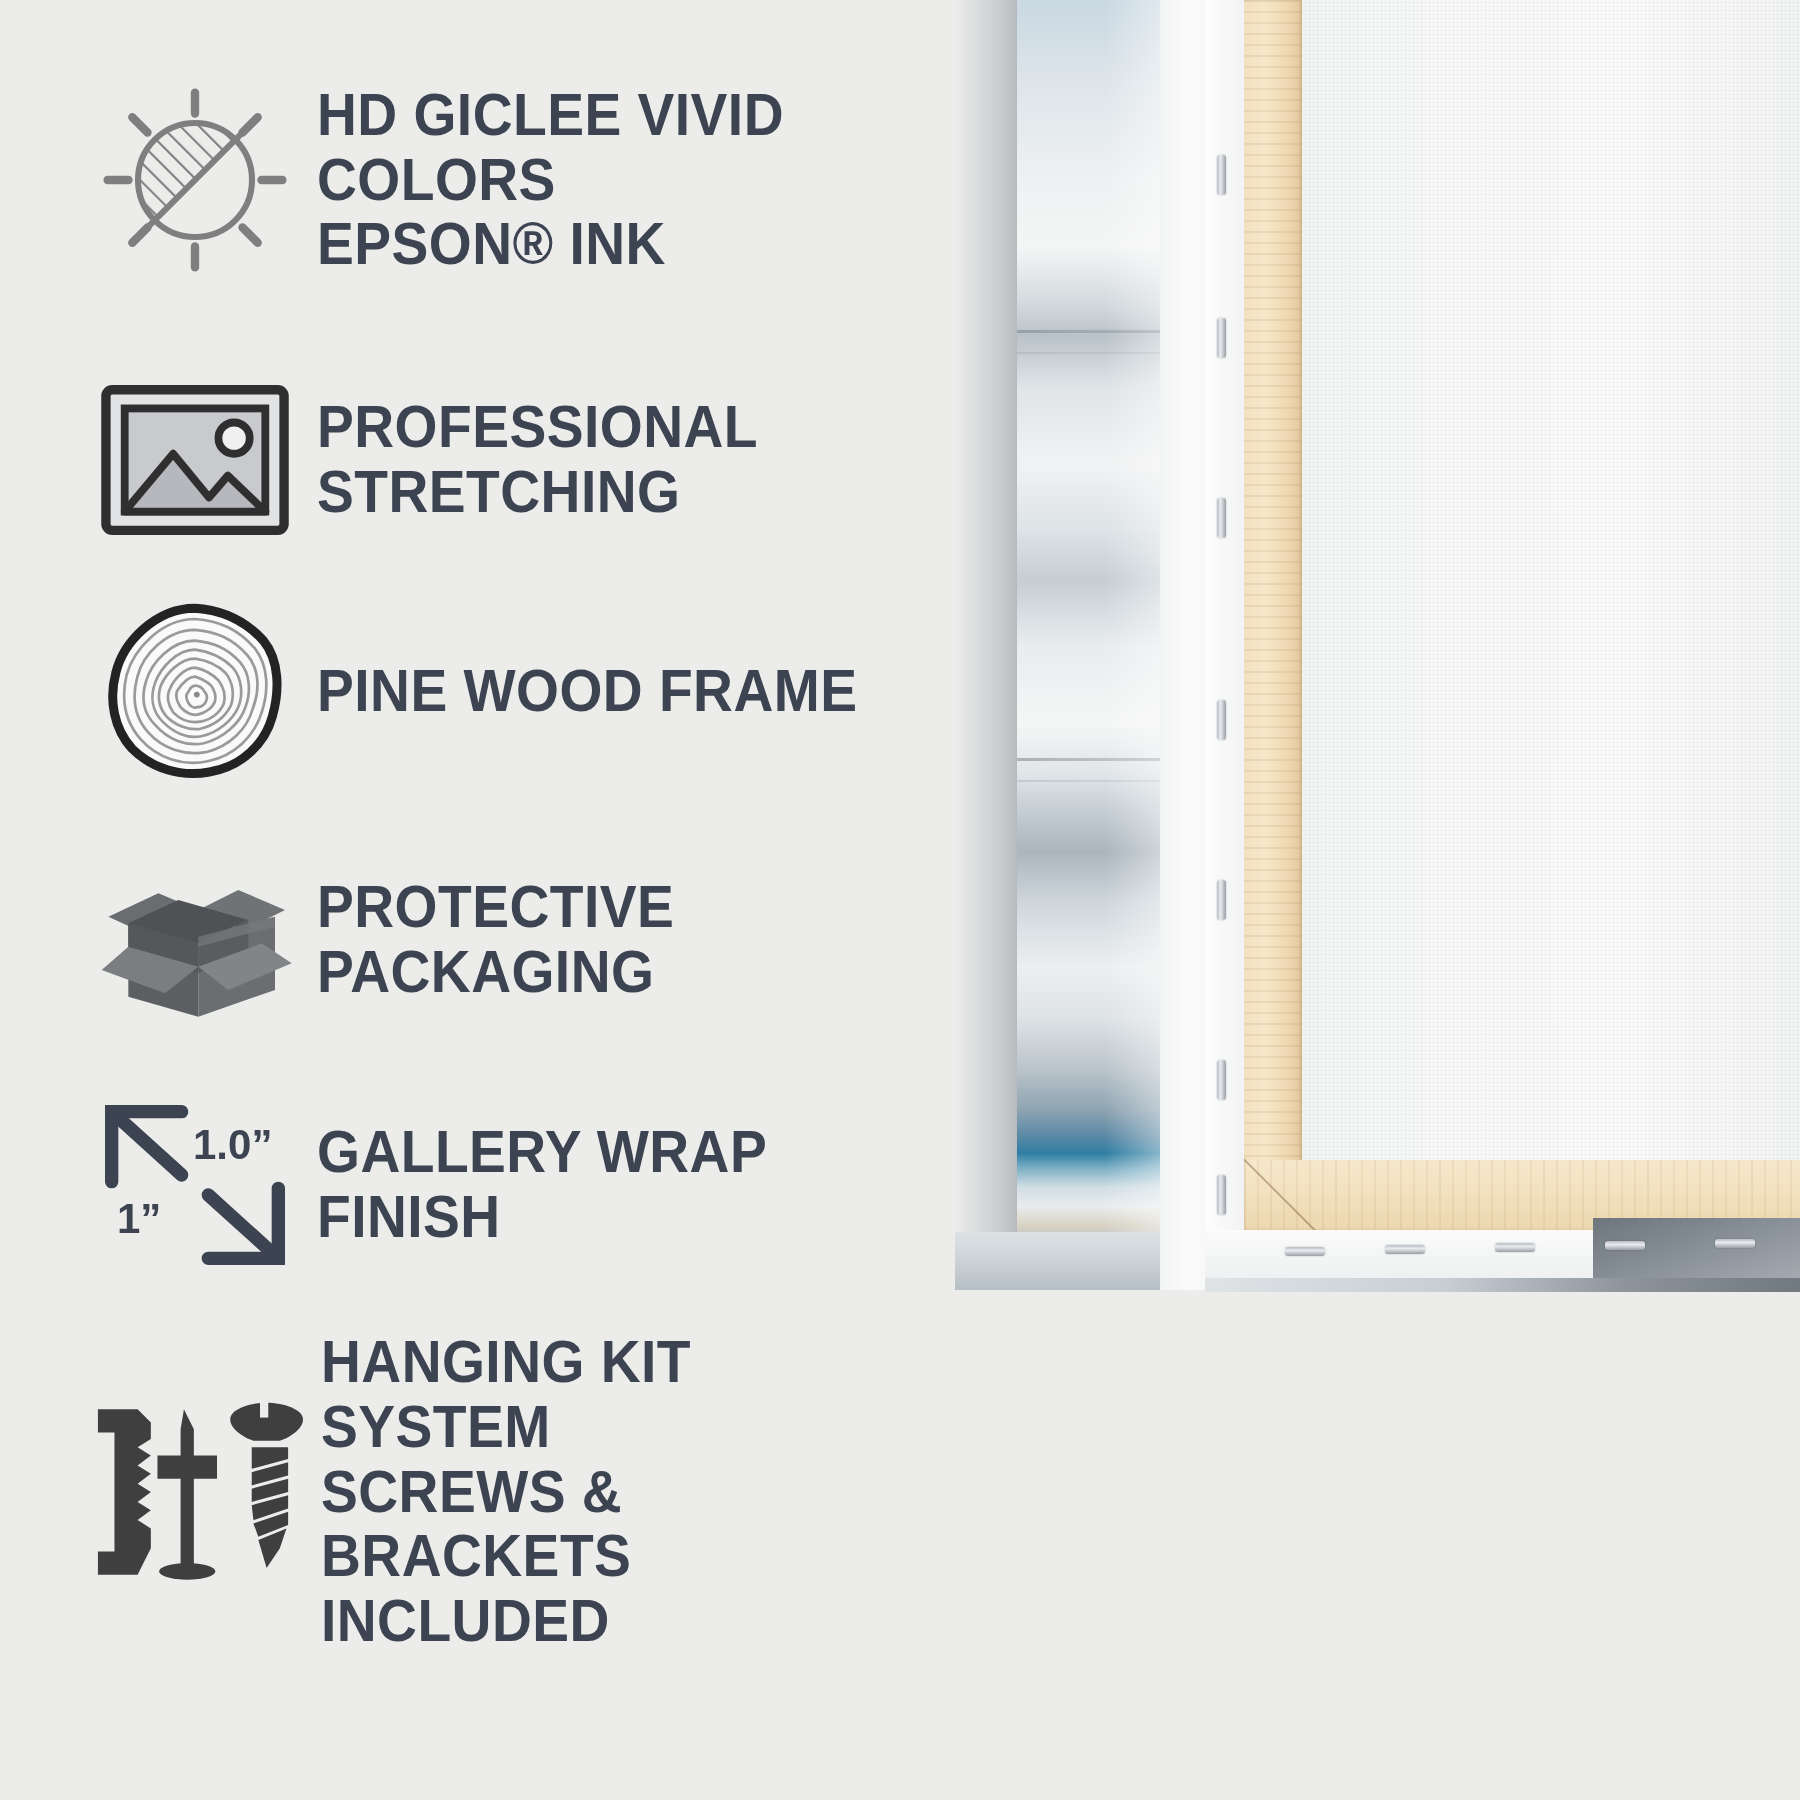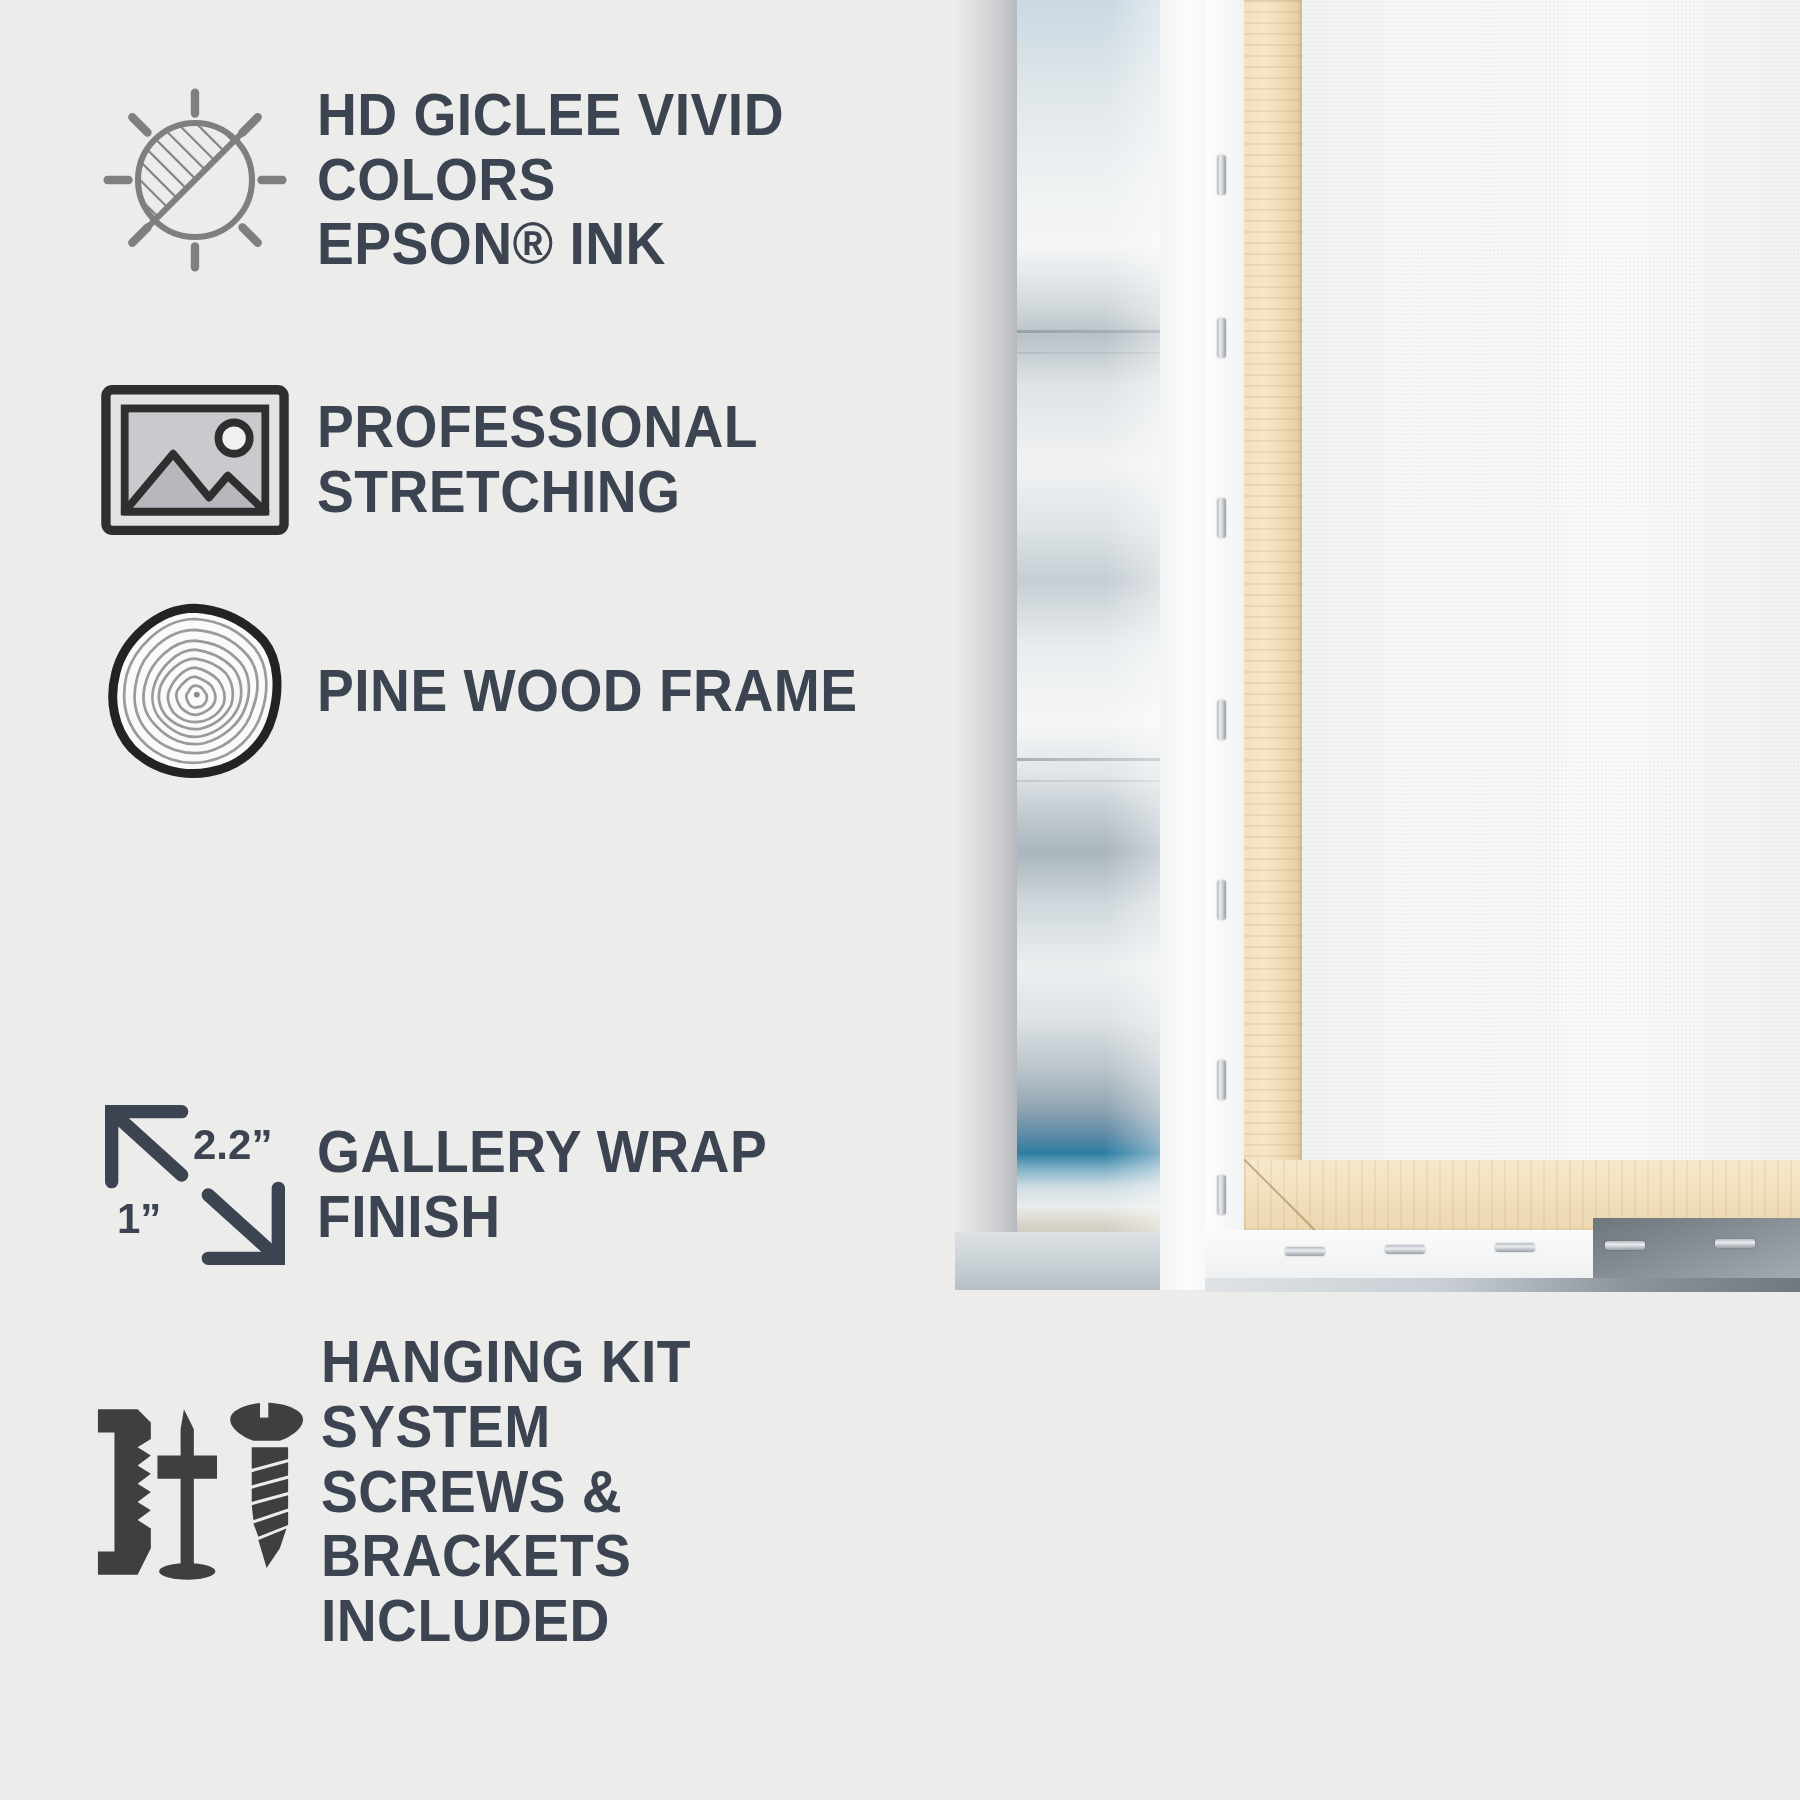--- a/index.html
+++ b/index.html
@@ -375,35 +375,61 @@
           <path d="M50,37 C55,38 59,40 63,44 C66,48 67,53 66,57 C64,62 59,66 53,67 C47,68 42,66 38,62 C35,58 34,53 36,49 C38,44 44,37 50,37 Z"></path>
           <path d="M50,42 C53,43 56,44 59,47 C61,50 62,53 61,56 C60,59 56,62 52,63 C48,64 45,62 42,59 C40,56 39,53 40,50 C42,47 46,42 50,42 Z"></path>
           <path d="M50,47 C52,47 54,48 55,50 C57,52 57,54 56,56 C55,58 53,59 51,59 C49,60 47,58 46,56 C45,54 45,52 46,51 C47,49 48,47 50,47 Z"></path>
         </g>
         <circle cx="51" cy="52" r="1.6" fill="#8a8a8a"></circle>
       </svg>
     </div>
     <div class="label">PINE WOOD FRAME</div>
   </div>
 
+  <div class="feature" id="f4">
+    <div class="icon-wrap">
+      <svg width="200" height="180" viewBox="0 0 120 108" aria-hidden="true">
+
+        <path d="M8,40 L38,26 L62,36 L32,51 Z" fill="#6a6d70"></path>
+
+        <path d="M62,36 L86,24 L114,36 L90,48 Z" fill="#707376"></path>
+
+        <path d="M62,52 L108,40 L108,84 L62,100 Z" fill="#6b6e71"></path>
+
+        <path d="M20,44 L62,52 L62,100 L20,88 Z" fill="#5c5f62"></path>
+
+        <path d="M20,44 L50,30 L92,42 L62,56 Z" fill="#4e5255"></path>
+
+        <path d="M62,56 L92,42 L92,60 L62,74 Z" fill="#5a5d60"></path>
+        <path d="M20,44 L62,56 L62,74 L20,60 Z" fill="#55585b"></path>
+
+        <path d="M20,58 L62,70 L42,86 L4,72 Z" fill="#7b7e81"></path>
+
+        <path d="M62,70 L100,56 L118,68 L80,84 Z" fill="#828588"></path>
+
+        <path d="M62,52 L108,40 L108,46 L62,58 Z" fill="#777a7d" opacity=".7"></path>
+      </svg>
+    </div>
+    <div class="label">PROTECTIVE PACKAGING</div>
+  </div>
 
   <div class="feature" id="f5">
     <div class="icon-wrap" style="position:relative;">
       <svg width="200" height="200" viewBox="0 0 120 120" aria-hidden="true">
         <g stroke="#3c4452" stroke-width="8" stroke-linecap="round" fill="none">
 
           <path d="M10,58 L10,16 L52,16"></path>
           <path d="M10,16 L52,54"></path>
 
           <path d="M110,62 L110,104 L68,104"></path>
           <path d="M110,104 L68,66"></path>
         </g>
 
       </svg>
-      <span style="position:absolute; left:98px; top:36px; font-size:42px; font-weight:bold; color:#3c4452;">2.2”</span>
+      <span style="position:absolute; left:98px; top:36px; font-size:42px; font-weight:bold; color:#3c4452;">1.0”</span>
       <span style="position:absolute; left:22px; top:110px; font-size:42px; font-weight:bold; color:#3c4452;">1”</span>
     </div>
     <div class="label">GALLERY WRAP FINISH</div>
   </div>
 
   <div class="feature" id="f6">
     <div class="icon-wrap">
       <svg width="215" height="200" viewBox="0 0 130 120" aria-hidden="true">
 
         <g fill="#3f3f3f">

